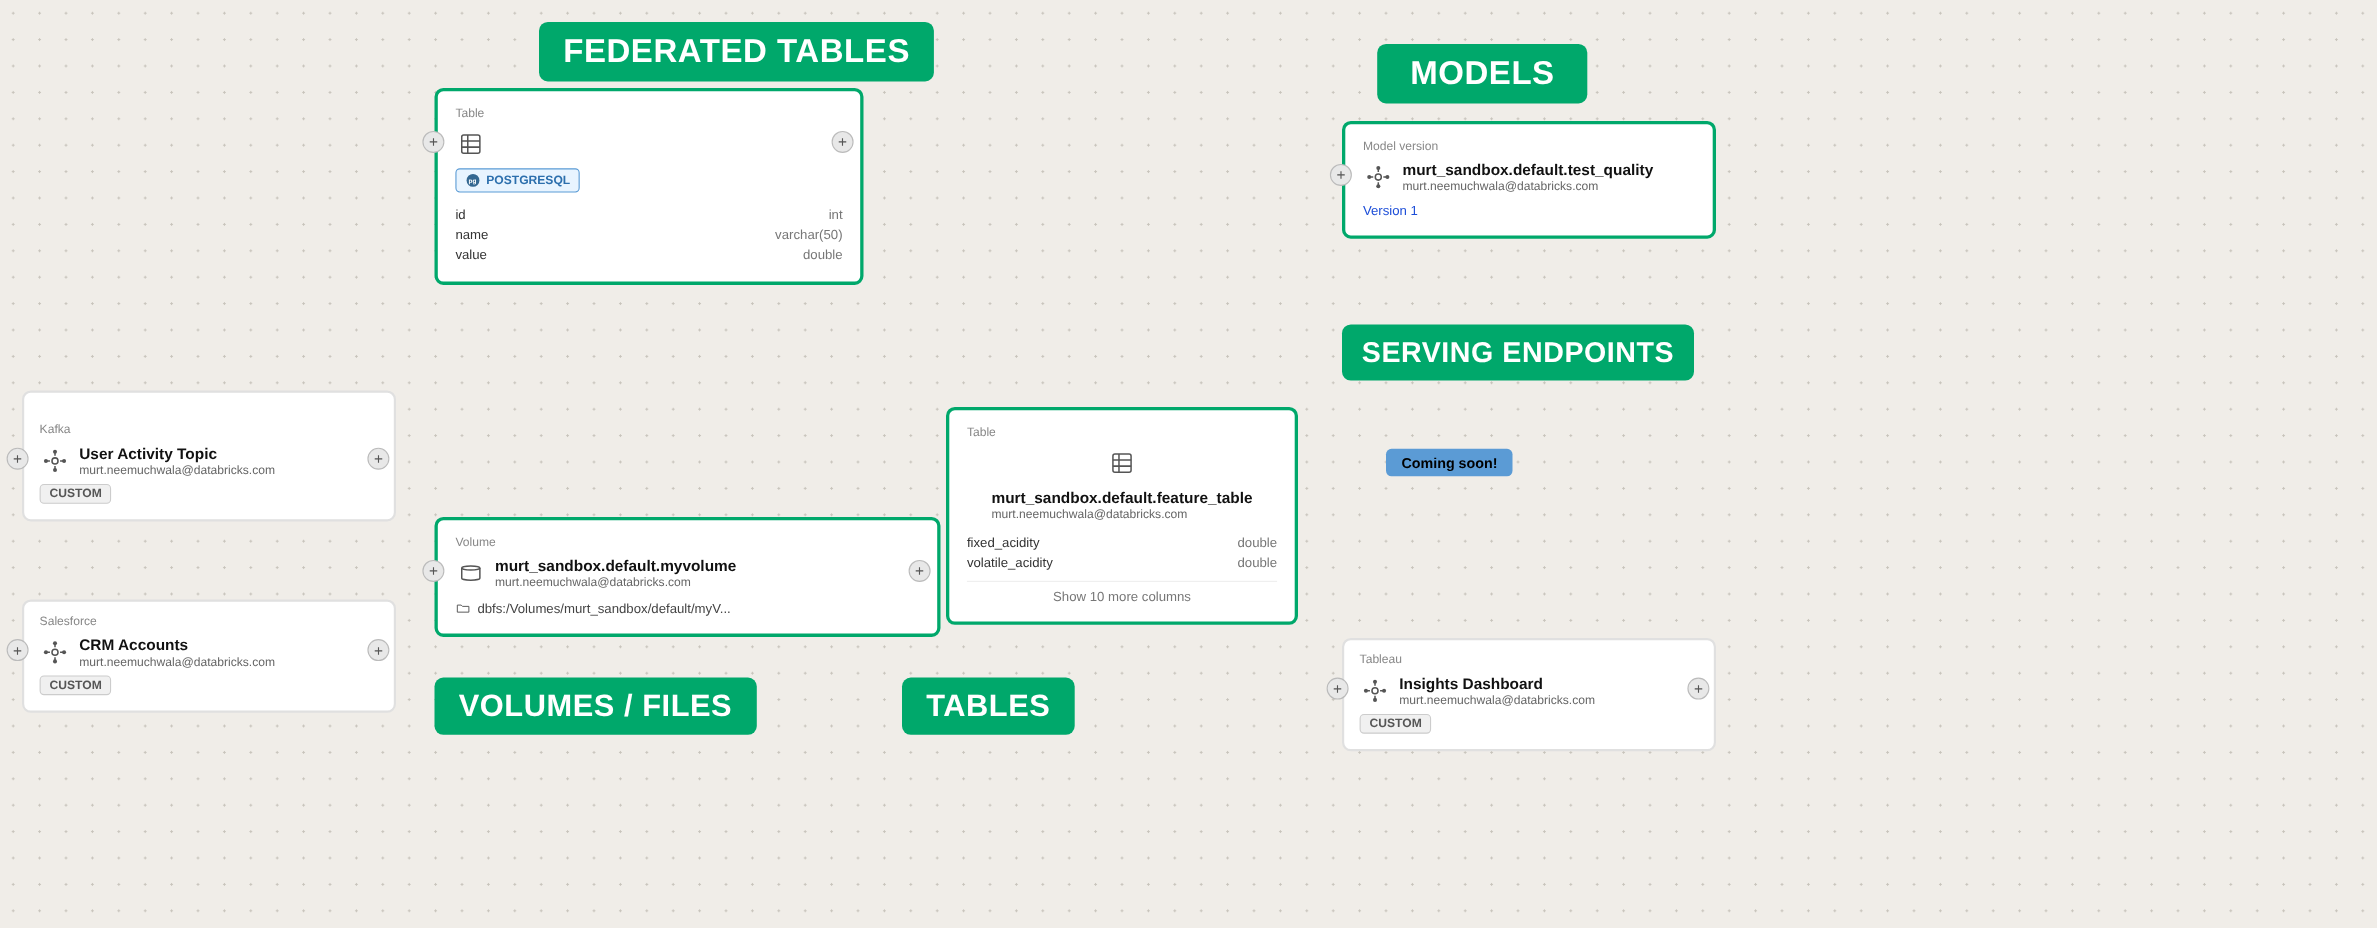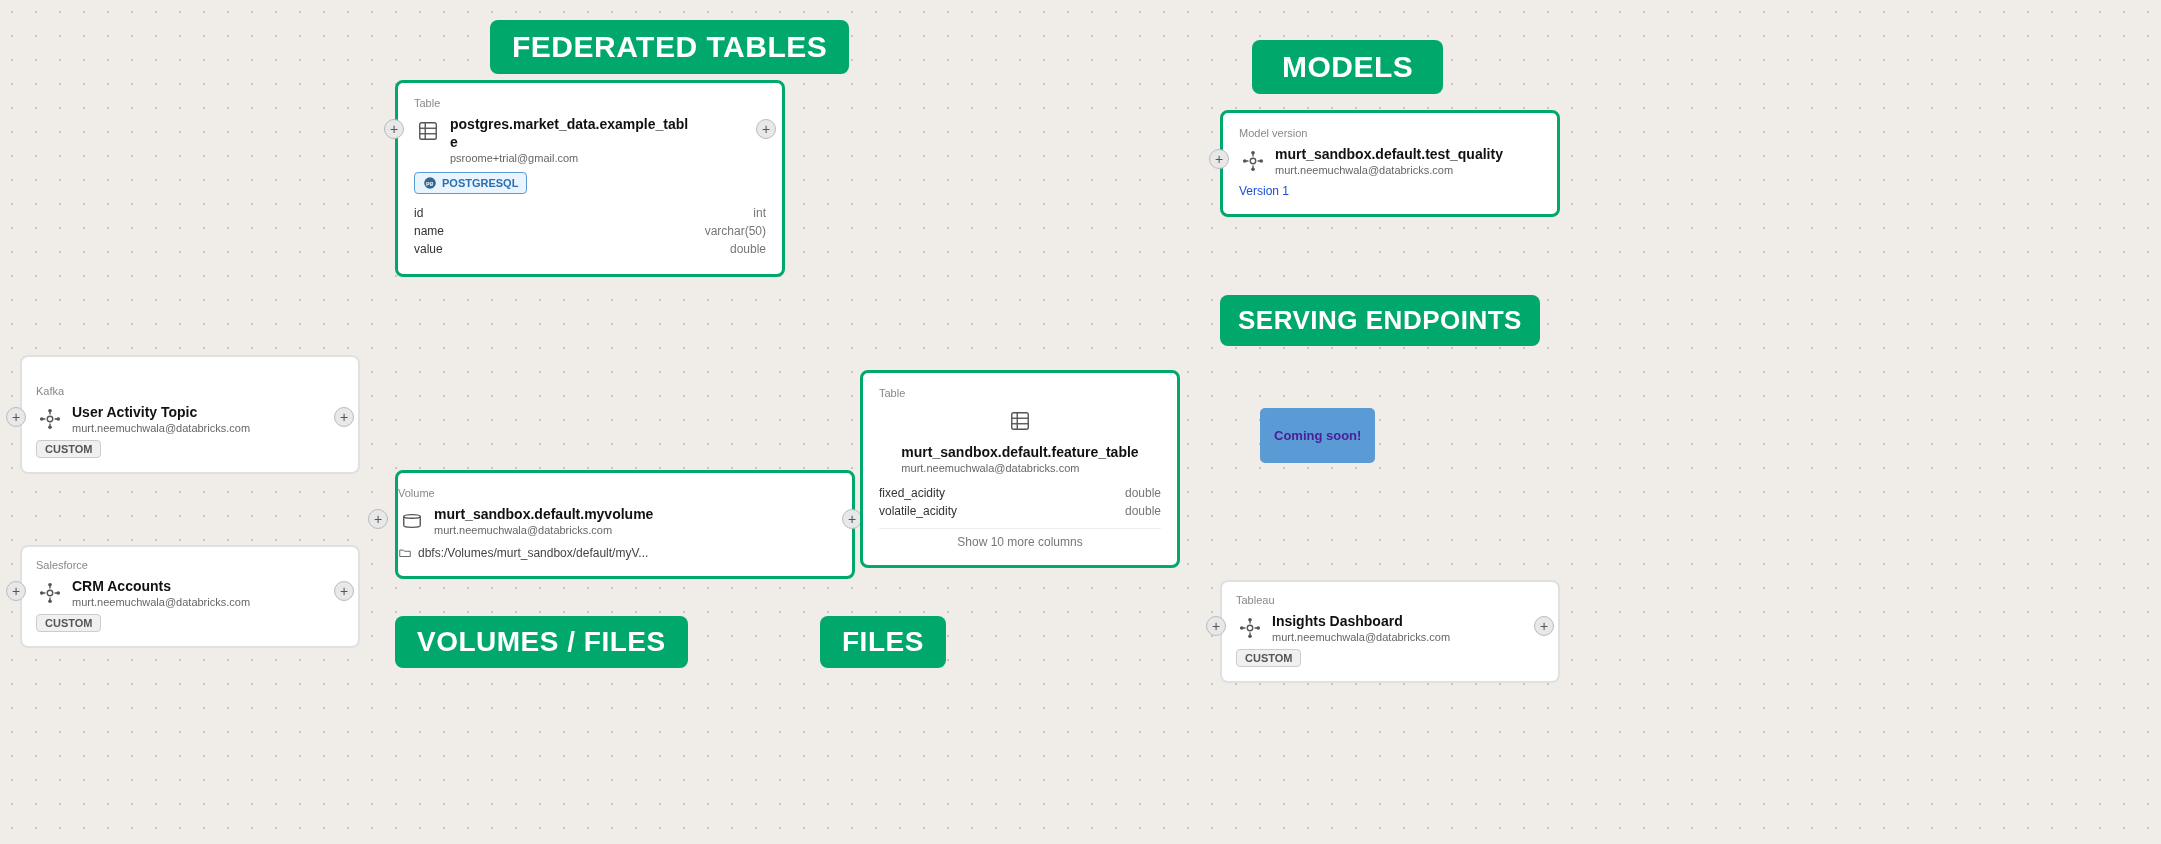--- a/index.html
+++ b/index.html
@@ -150,23 +150,23 @@
       text-align: center;
       font-size: 12px;
       color: #777;
       margin-top: 8px;
       padding-top: 6px;
       border-top: 1px solid #eee;
     }
 
     .coming-soon-btn {
       background: #5b9bd5;
-      color: #4c1d95;
+      color: #000000;
       border-radius: 5px;
-      padding: 20px 14px;
+      padding: 5px 14px;
       font-size: 13px;
       font-weight: 700;
       display: inline-block;
       margin-top: 8px;
     }
 
     .version-text {
       font-size: 12px;
       color: #1d4ed8;
       margin-top: 8px;
@@ -247,24 +247,20 @@
   <div style="display:flex; align-items:flex-start; gap:8px; position:relative;">
     <div class="add-btn" style="left:-30px; top:4px;">+</div>
     <div class="item-icon">
       <svg width="22" height="22" viewBox="0 0 24 24" fill="none" stroke="#555" stroke-width="1.5">
         <rect x="3" y="3" width="18" height="18" rx="2"></rect>
         <line x1="3" y1="9" x2="21" y2="9"></line>
         <line x1="3" y1="15" x2="21" y2="15"></line>
         <line x1="9" y1="3" x2="9" y2="21"></line>
       </svg>
     </div>
-    <div style="flex:1;">
-      <div class="item-title">postgres.market_data.example_tabl<br>e</div>
-      <div class="item-subtitle">psroome+trial@gmail.com</div>
-    </div>
     <div class="add-btn" style="right:-10px; top:4px;">+</div>
   </div>
   
   <div class="badge">
     <svg width="14" height="14" viewBox="0 0 24 24" fill="#336791">
         <circle cx="12" cy="12" r="10"></circle>
         <text x="5" y="16" font-size="10" fill="white" font-weight="bold">pg</text>
       </svg>
     <span>POSTGRESQL</span>
   </div>
@@ -280,21 +276,21 @@
       </div>
     <div class="schema-row">
         <span class="field-name">value</span>
         <span class="field-type">double</span>
       </div>
   </div>
 </div>
 
 <div class="group-label" style="left:395px; top:616px; font-size:28px; padding:10px 22px; border-radius:8px;">VOLUMES / FILES</div>
 
-<div class="card green-border" style="left:395px; top:470px; width:460px; padding:14px 0 16px;">
+<div class="card green-border" style="left:395px; top:470px; width:460px; padding:14px 16px 16px;">
   <div class="card-section-label">Volume</div>
   <div style="display:flex; align-items:flex-start; gap:8px; position:relative;">
     <div class="add-btn" style="left:-30px; top:4px;">+</div>
     <div class="item-icon">
       <svg width="22" height="22" viewBox="0 0 24 24" fill="none" stroke="#555" stroke-width="1.5">
         <path d="M3 7c0-1.1 4-2 9-2s9 .9 9 2v10c0 1.1-4 2-9 2s-9-.9-9-2V7z"></path>
         <path d="M3 7c0 1.1 4 2 9 2s9-.9 9-2"></path>
       </svg>
     </div>
     <div style="flex:1;">
@@ -335,21 +331,21 @@
         <span class="field-type">double</span>
       </div>
     <div class="schema-row">
         <span class="field-name">volatile_acidity</span>
         <span class="field-type">double</span>
       </div>
   </div>
   <div class="show-more">Show 10 more columns</div>
 </div>
 
-<div class="group-label" style="left:820px; top:616px; font-size:28px; padding:10px 22px; border-radius:8px;">FILES</div>
+<div class="group-label" style="left:820px; top:616px; font-size:28px; padding:10px 22px; border-radius:8px;">TABLES</div>
 
 <div class="group-label" style="left:1220px; top:40px; font-size:30px; padding:10px 30px; border-radius:8px;margin-left:32px;">MODELS</div>
 
 <div class="card green-border" style="left:1220px; top:110px; width:340px; padding:14px 16px 16px;">
   <div class="card-section-label">Model version</div>
   <div style="display:flex; align-items:flex-start; gap:8px; position:relative;">
     <div class="add-btn" style="left:-30px; top:4px;">+</div>
     <div class="item-icon">
       <svg width="22" height="22" viewBox="0 0 24 24" fill="none" stroke="#555" stroke-width="1.5">
         <circle cx="12" cy="12" r="3"></circle>

